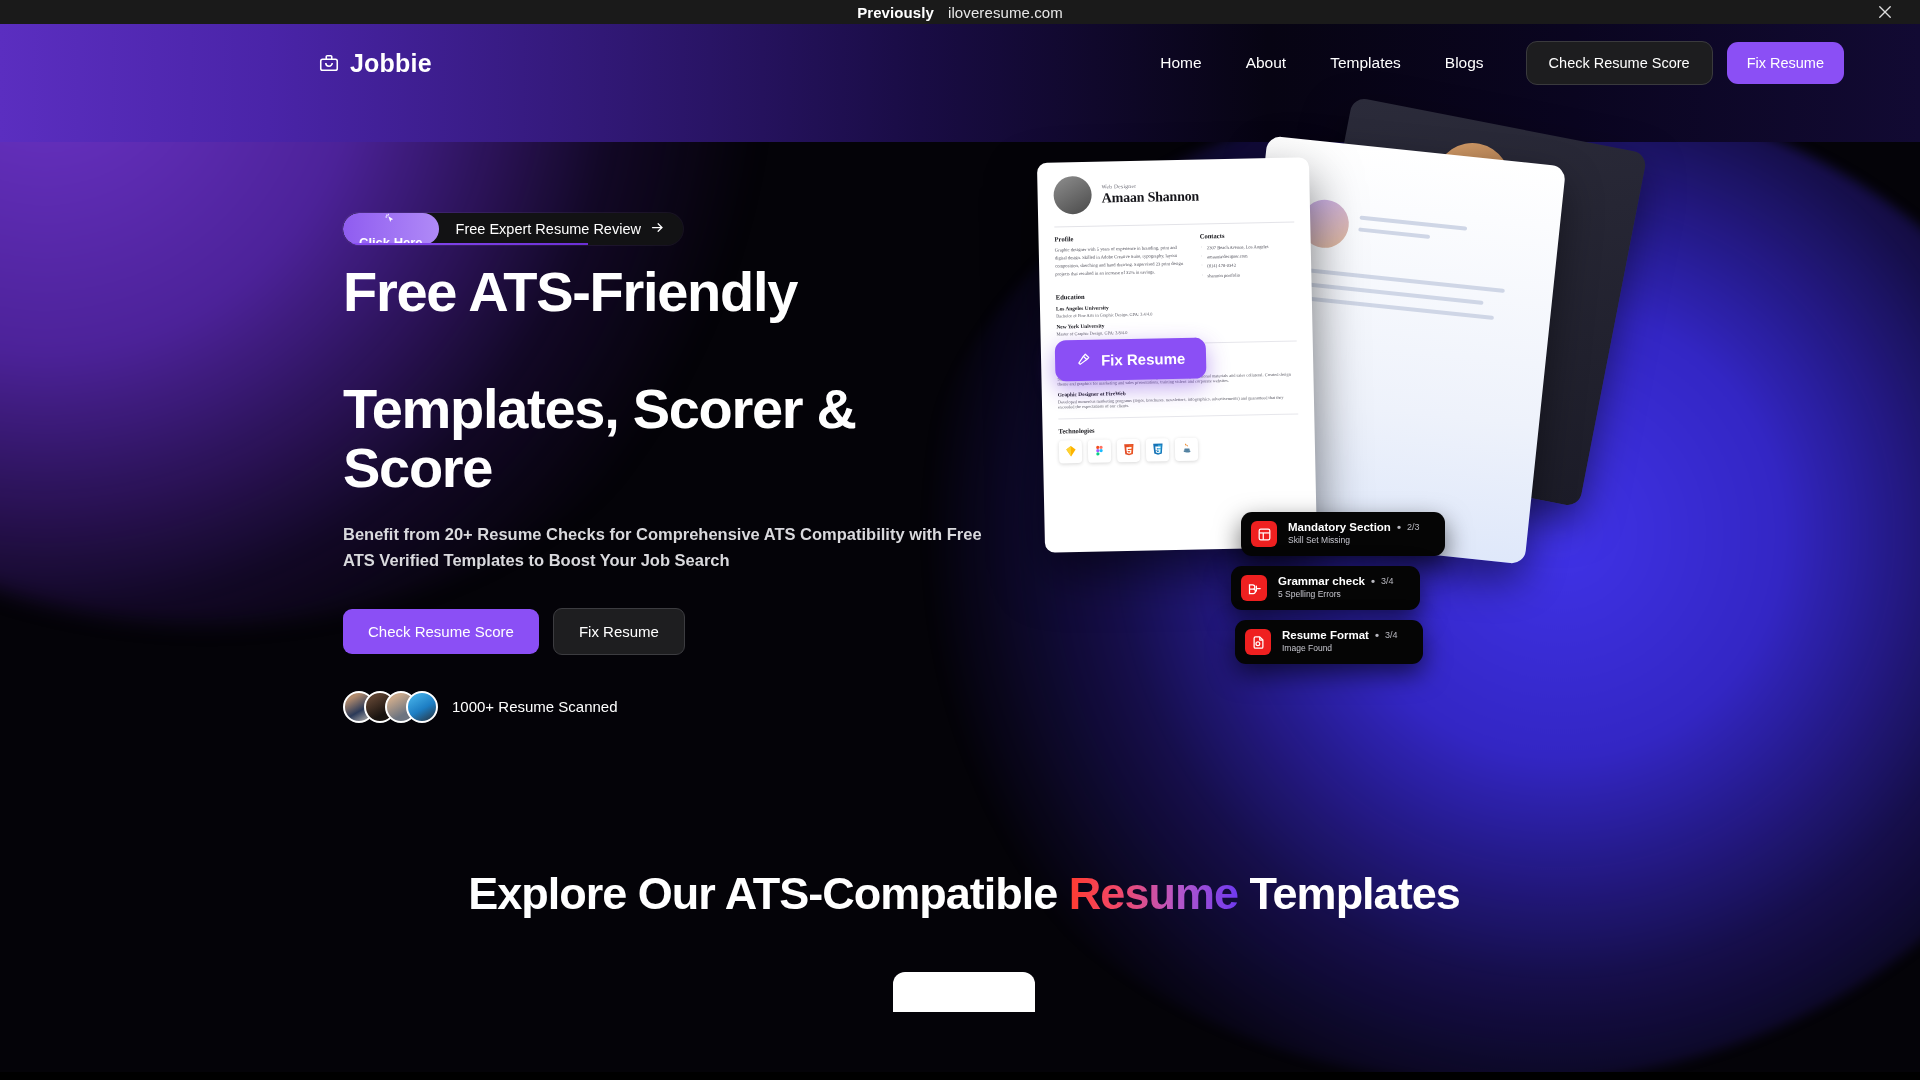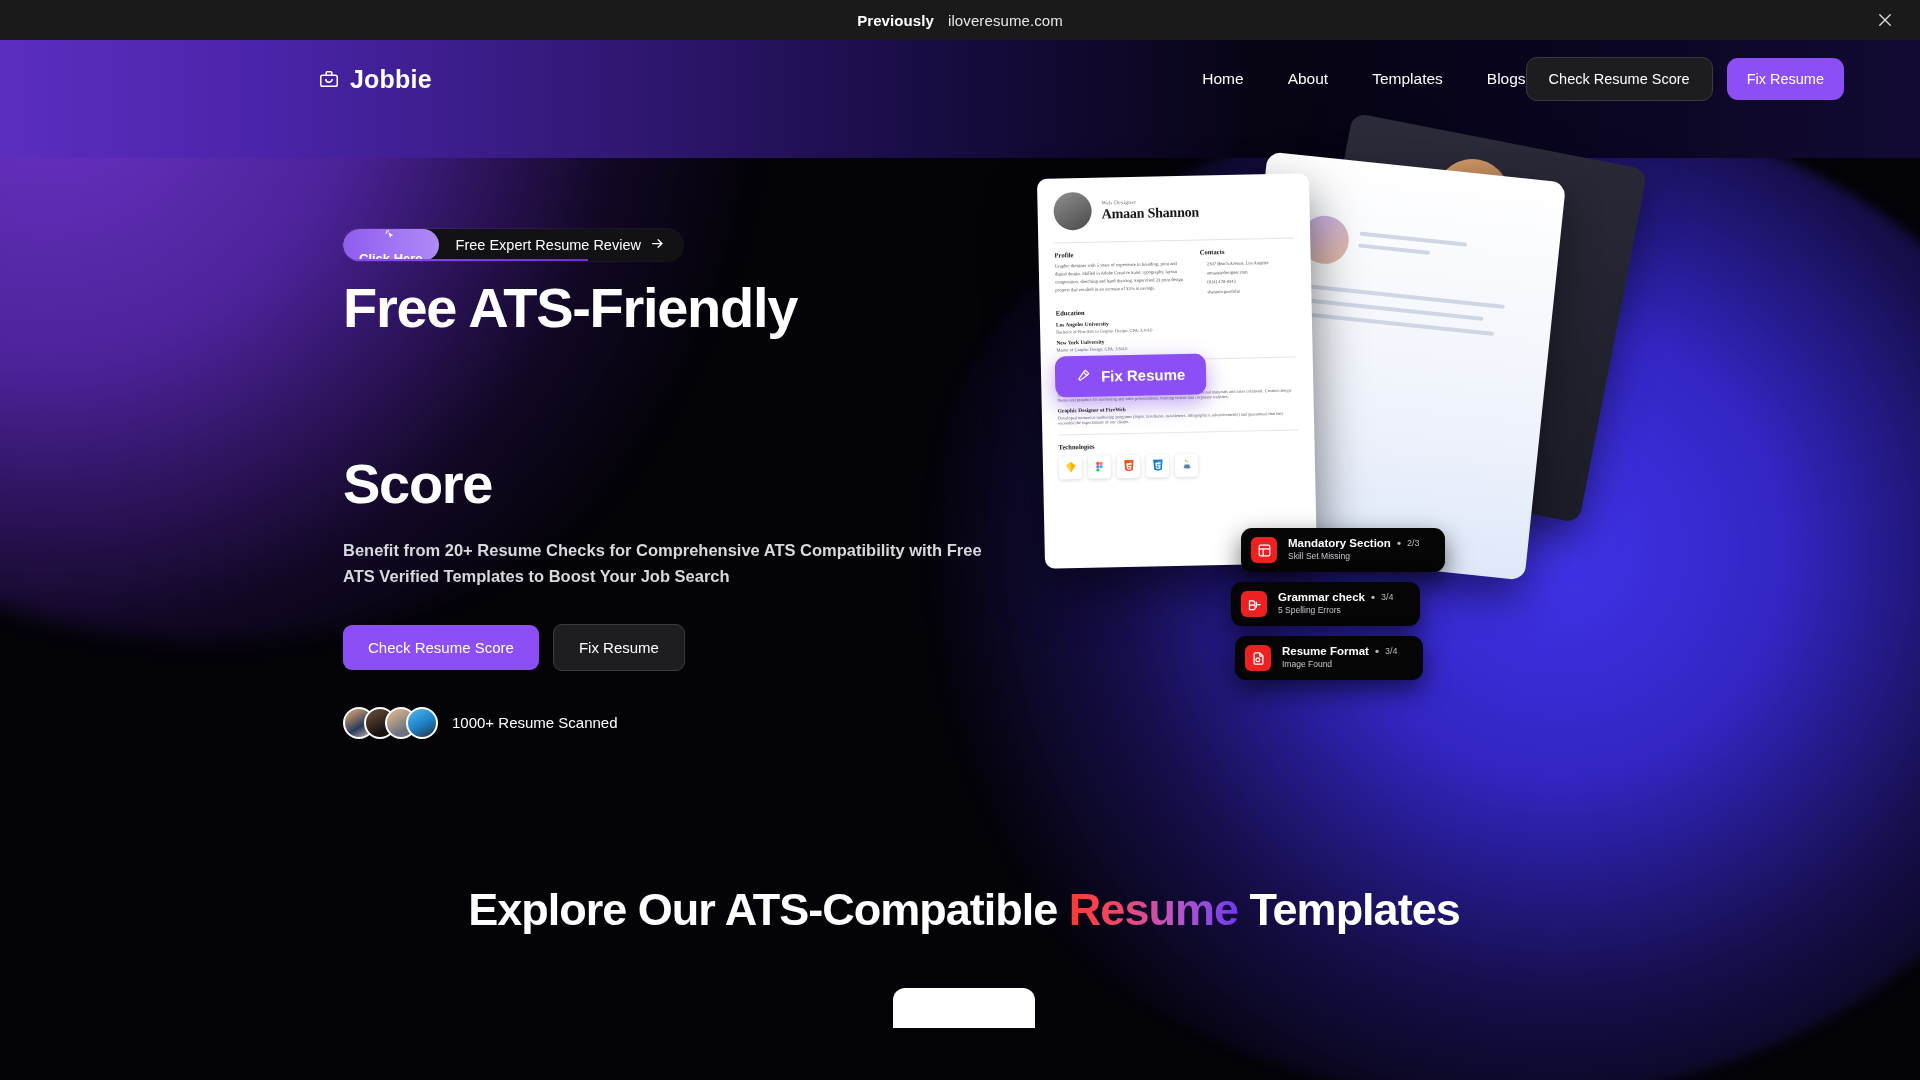--- a/index.html
+++ b/index.html
@@ -1,21 +1,21 @@
 <!DOCTYPE html>
 <html><head>
 <meta charset="utf-8">
 <style>
   * { margin:0; padding:0; box-sizing:border-box; }
   html,body { width:1920px; height:1080px; overflow:hidden; background:#000; }
   body { font-family:"Liberation Sans", sans-serif; color:#fff; }
 
   
   .announce{
-    position:relative; height:40px; background:#1a1a1a;
+    position:relative; height:24px; background:#1a1a1a;
     display:flex; align-items:center; justify-content:center; gap:14px;
     font-size:15px; letter-spacing:.1px;
   }
   .announce .prev{ font-weight:700; color:#fff; }
   .announce .url{ font-weight:400; color:#e8e8e8; }
   .announce .close{
     position:absolute; right:24px; top:50%; transform:translateY(-50%);
     width:22px; height:22px; display:flex; align-items:center; justify-content:center;
     cursor:pointer; color:#ddd;
   }
@@ -45,21 +45,21 @@
 
   
   nav{
     position:relative; z-index:6; height:78px; display:flex; align-items:center;
     padding:0 76px 0 318px;
   }
   .brand{ display:flex; align-items:center; gap:10px; cursor:pointer; }
   .brand .logo-ic{ width:22px; height:22px; display:block; }
   .brand .name{ font-size:25px; font-weight:700; letter-spacing:.2px; color:#fff; }
   .nav-right{ margin-left:auto; display:flex; align-items:center; gap:0; }
-  .nav-links{ display:flex; align-items:center; gap:44px; }
+  .nav-links{ display:flex; align-items:center; gap:44px; margin-right:42px; }
   .nav-links a{ color:#fff; font-size:15.5px; text-decoration:none; font-weight:400; }
   .btn{ border:none; cursor:pointer; font-family:inherit; }
   .btn-dark{
     background:#1d1d1f; color:#fff; font-size:14.5px; font-weight:500;
     padding:13px 22px; border-radius:11px; border:1px solid #3a3a3d;
   }
   .btn-purple{
     background:#8b4ff5; color:#fff; font-size:14.5px; font-weight:500;
     padding:13px 20px; border-radius:11px; margin-left:14px;
   }
@@ -274,21 +274,21 @@
                 <polyline points="13,6 19,12 13,18"></polyline>
               </svg>
           </span>
         </span>
         <span class="underline"></span>
       </div>
 
       <h1 class="headline">
         <span>Free ATS-Friendly</span><br>
         <br>
-        <br>
+        <span>Templates, Scorer &amp;</span><br>
         <span>Score</span>
       </h1>
 
       <p class="sub">Benefit from 20+ Resume Checks for Comprehensive ATS Compatibility with Free ATS Verified Templates to Boost Your Job Search</p>
 
       <div class="cta-row">
         <button class="btn cta-main">Check Resume Score</button>
         <button class="btn cta-sec">Fix Resume</button>
       </div>
 

